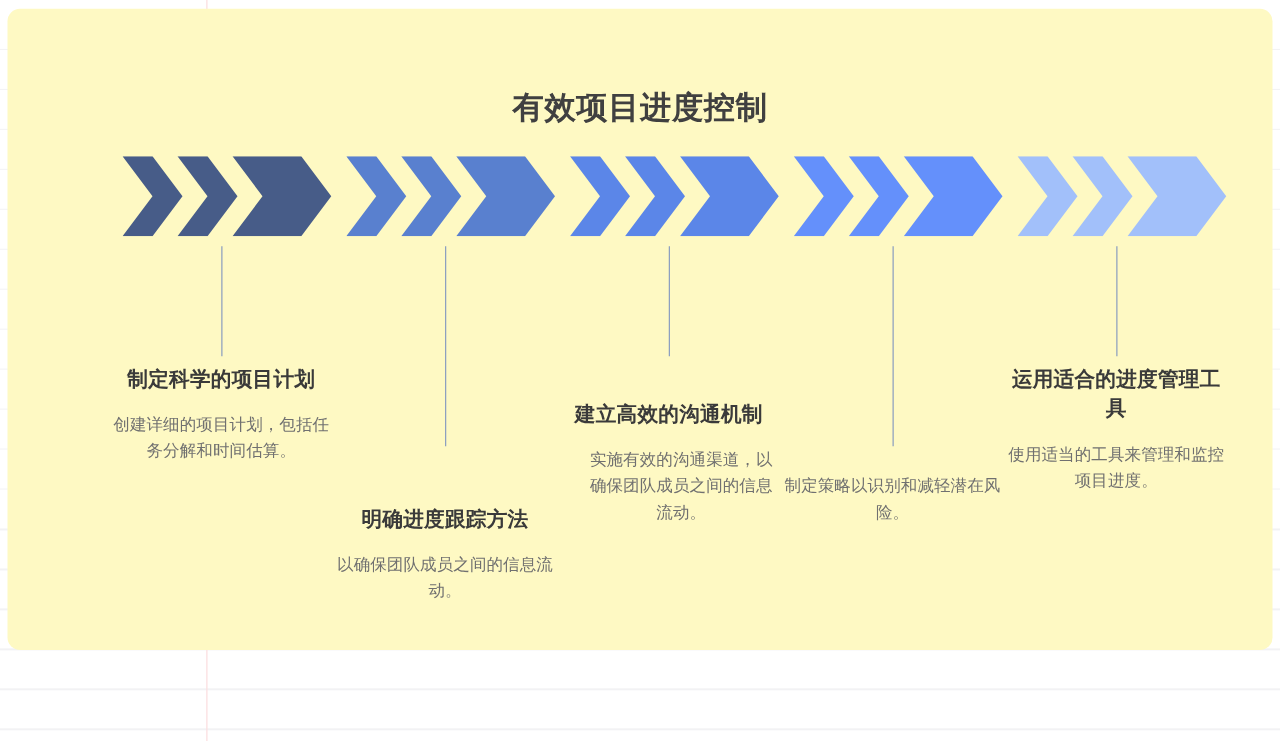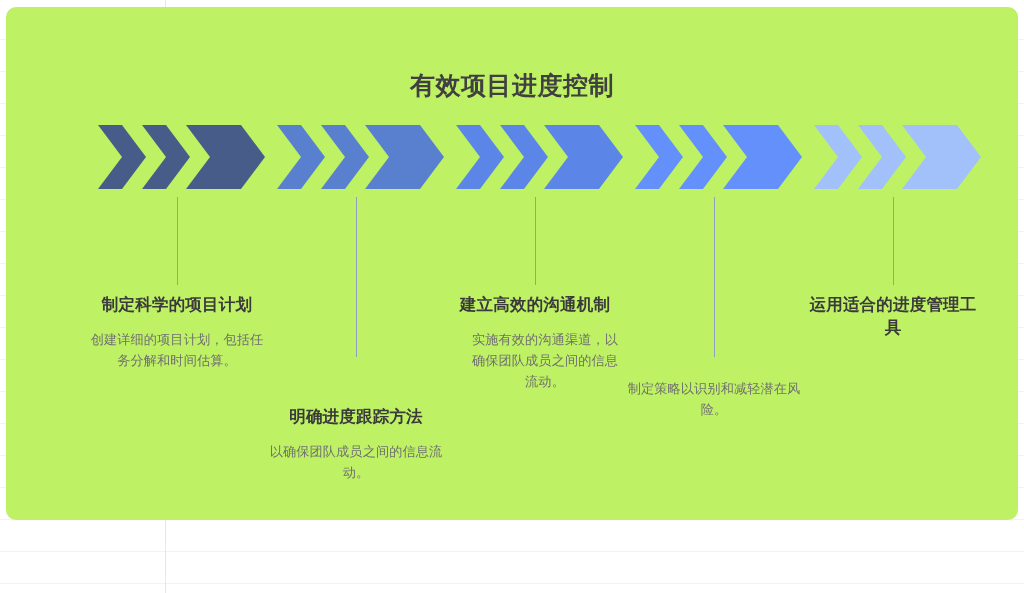--- a/index.html
+++ b/index.html
@@ -106,21 +106,21 @@
     line-height: 1.58;
     letter-spacing: 0.1px;
   }
 </style>
 </head>
 <body>
 
 <div id="backdrop"></div>
 <div id="margin-rule" style="background: rgb(251, 222, 223);"></div>
 
-<div id="card" style="background: #bef264;">
+<div id="card" style="background: #fef9c3;">
 
   <div id="title" style="color: rgb(64, 64, 64);">有效项目进度控制</div>
 
   <div id="arrows">
 
     <div class="arrow-group" style="left:92px;">
       <svg width="175" height="64" viewBox="0 0 175 64" xmlns="http://www.w3.org/2000/svg">
         <g id="a1c1">
           <path d="M0,0 L24,0 L48,32 L24,64 L0,64 L24,32 Z" fill="#475C88"></path>
         </g>
@@ -201,25 +201,26 @@
     <div class="step-title" style="color: rgb(58, 58, 58); text-align: center;">制定科学的项目计划</div>
     <div class="step-desc" style="color: rgb(112, 112, 112);">创建详细的项目计划，包括任务分解和时间估算。</div>
   </div>
 
   <div class="step" style="left:261px; top:358px;margin-top:40px;">
     <div class="step-title" style="color: rgb(58, 58, 58);">明确进度跟踪方法</div>
     <div class="step-desc" style="color: rgb(112, 112, 112);">以确保团队成员之间的信息流动。</div>
   </div>
 
   <div class="step" style="left:440px; top:286px;">
-    <div class="step-title" style="color: rgb(58, 58, 58);">建立高效的沟通机制</div>
+    <div class="step-title" style="color: rgb(58, 58, 58); margin-top: 28px;">建立高效的沟通机制</div>
     <div class="step-desc" style="color: rgb(112, 112, 112); margin-left: 20px;">实施有效的沟通渠道，以确保团队成员之间的信息流动。</div>
   </div>
 
   <div class="step" style="left:619px; top:358px;">
     <div class="step-desc" style="color: rgb(112, 112, 112);">制定策略以识别和减轻潜在风险。</div>
   </div>
 
   <div class="step" style="left:798px; top:286px;">
     <div class="step-title" style="color: rgb(58, 58, 58);">运用适合的进度管理工具</div>
+    <div class="step-desc" style="color: rgb(112, 112, 112);">使用适当的工具来管理和监控项目进度。</div>
   </div>
 
 </div>
 
 </body></html>

